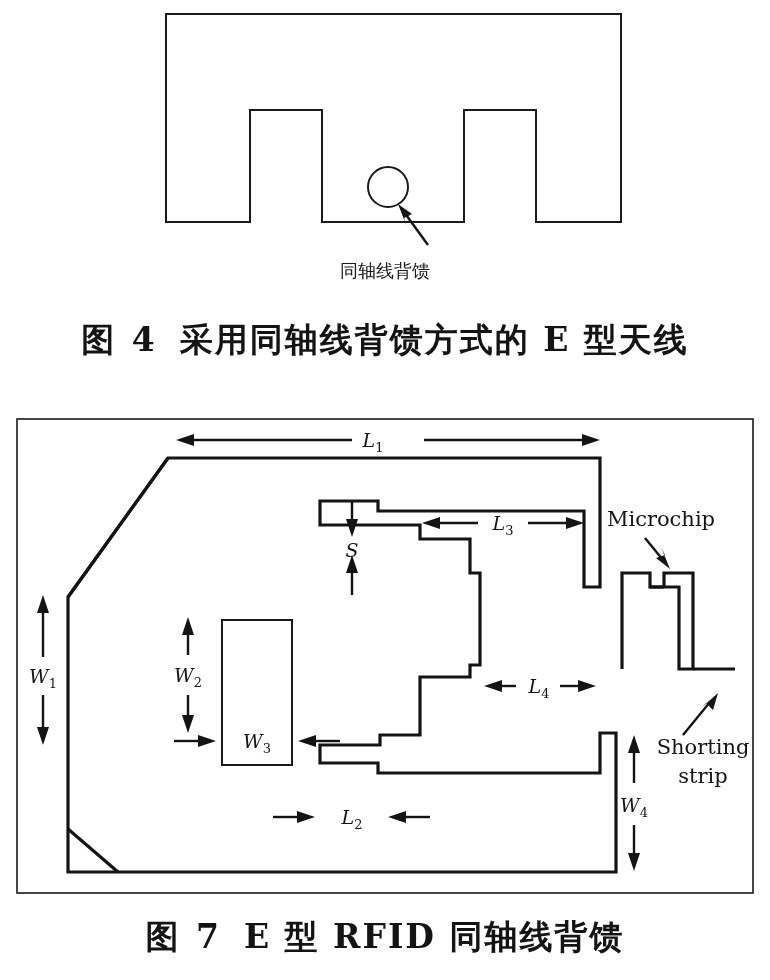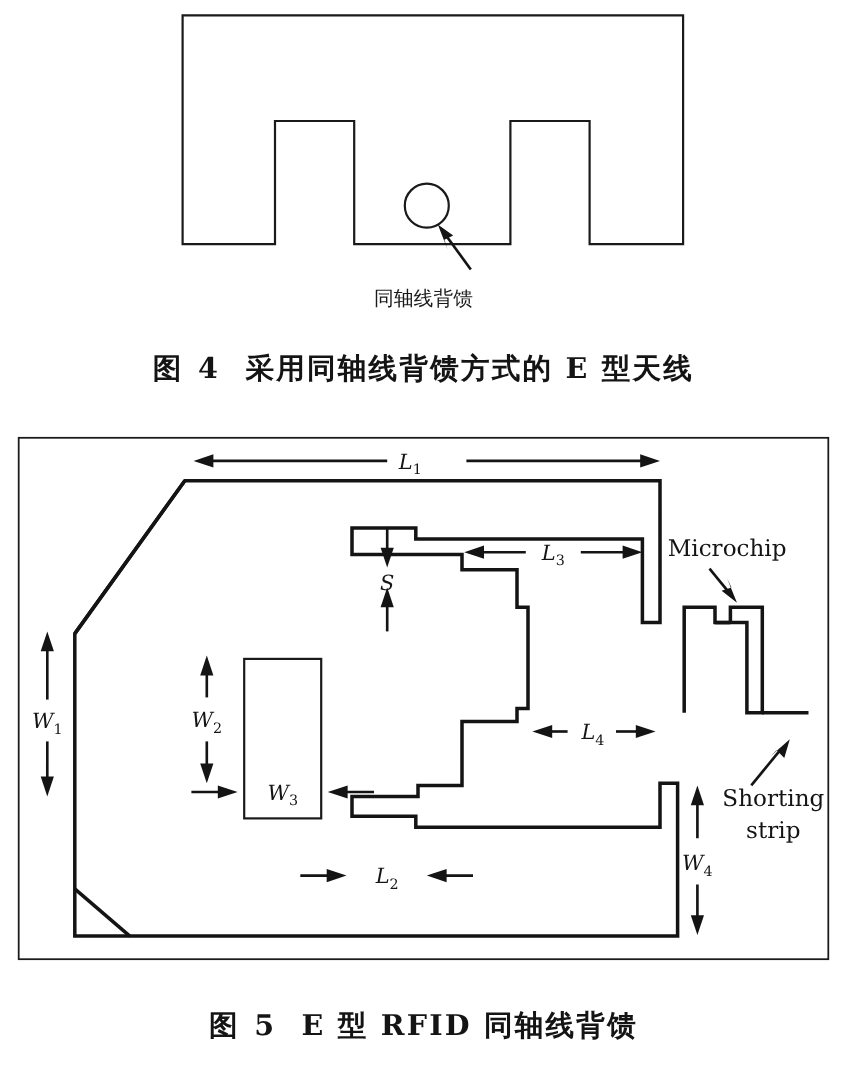--- a/index.html
+++ b/index.html
@@ -20,27 +20,27 @@
     width: 770px;
     height: 980px;
   }
   .fig-block {
     position: absolute;
     left: 0;
     width: 770px;
   }
   #figure4-block { top: 0; height: 300px; }
   #figure4-caption-block { top: 318px; height: 56px; }
-  #figure5-block { top: 384px; height: 500px; }
+  #figure5-block { top: 405px; height: 500px; }
   #figure5-caption-block { top: 915px; height: 60px; }
 
   .caption {
     text-align: center;
     font-family: "DejaVu Serif", "Liberation Serif", serif;
-    font-size: 26px;
+    font-size: 33px;
     font-weight: bold;
     letter-spacing: 2px;
     color: #141414;
     white-space: pre;
   }
   .caption .cap-num { letter-spacing: 3px; }
   .caption .cap-gap { display: inline-block; width: 22px; }
 
   svg { display: block; }
   .ln {
@@ -285,16 +285,16 @@
         <line class="arrowline" x1="683" y1="330" x2="710" y2="297"></line>
         <polygon fill="#141414" points="718,288 713,305 706,298 700,304"></polygon>
         <text class="calltext" x="703" y="349" text-anchor="middle">Shorting</text>
         <text class="calltext" x="703" y="378" text-anchor="middle">strip</text>
       </g>
 
     </svg>
   </div>
 
   <div class="fig-block" id="figure5-caption-block">
-    <div class="caption"><span class="cap-num">图 5</span><span class="cap-gap"></span><span>E 型 RFID 同轴线背馈</span></div>
+    <div class="caption"><span class="cap-num">图 7</span><span class="cap-gap"></span><span>E 型 RFID 同轴线背馈</span></div>
   </div>
 
 </div>
 
 </body></html>

